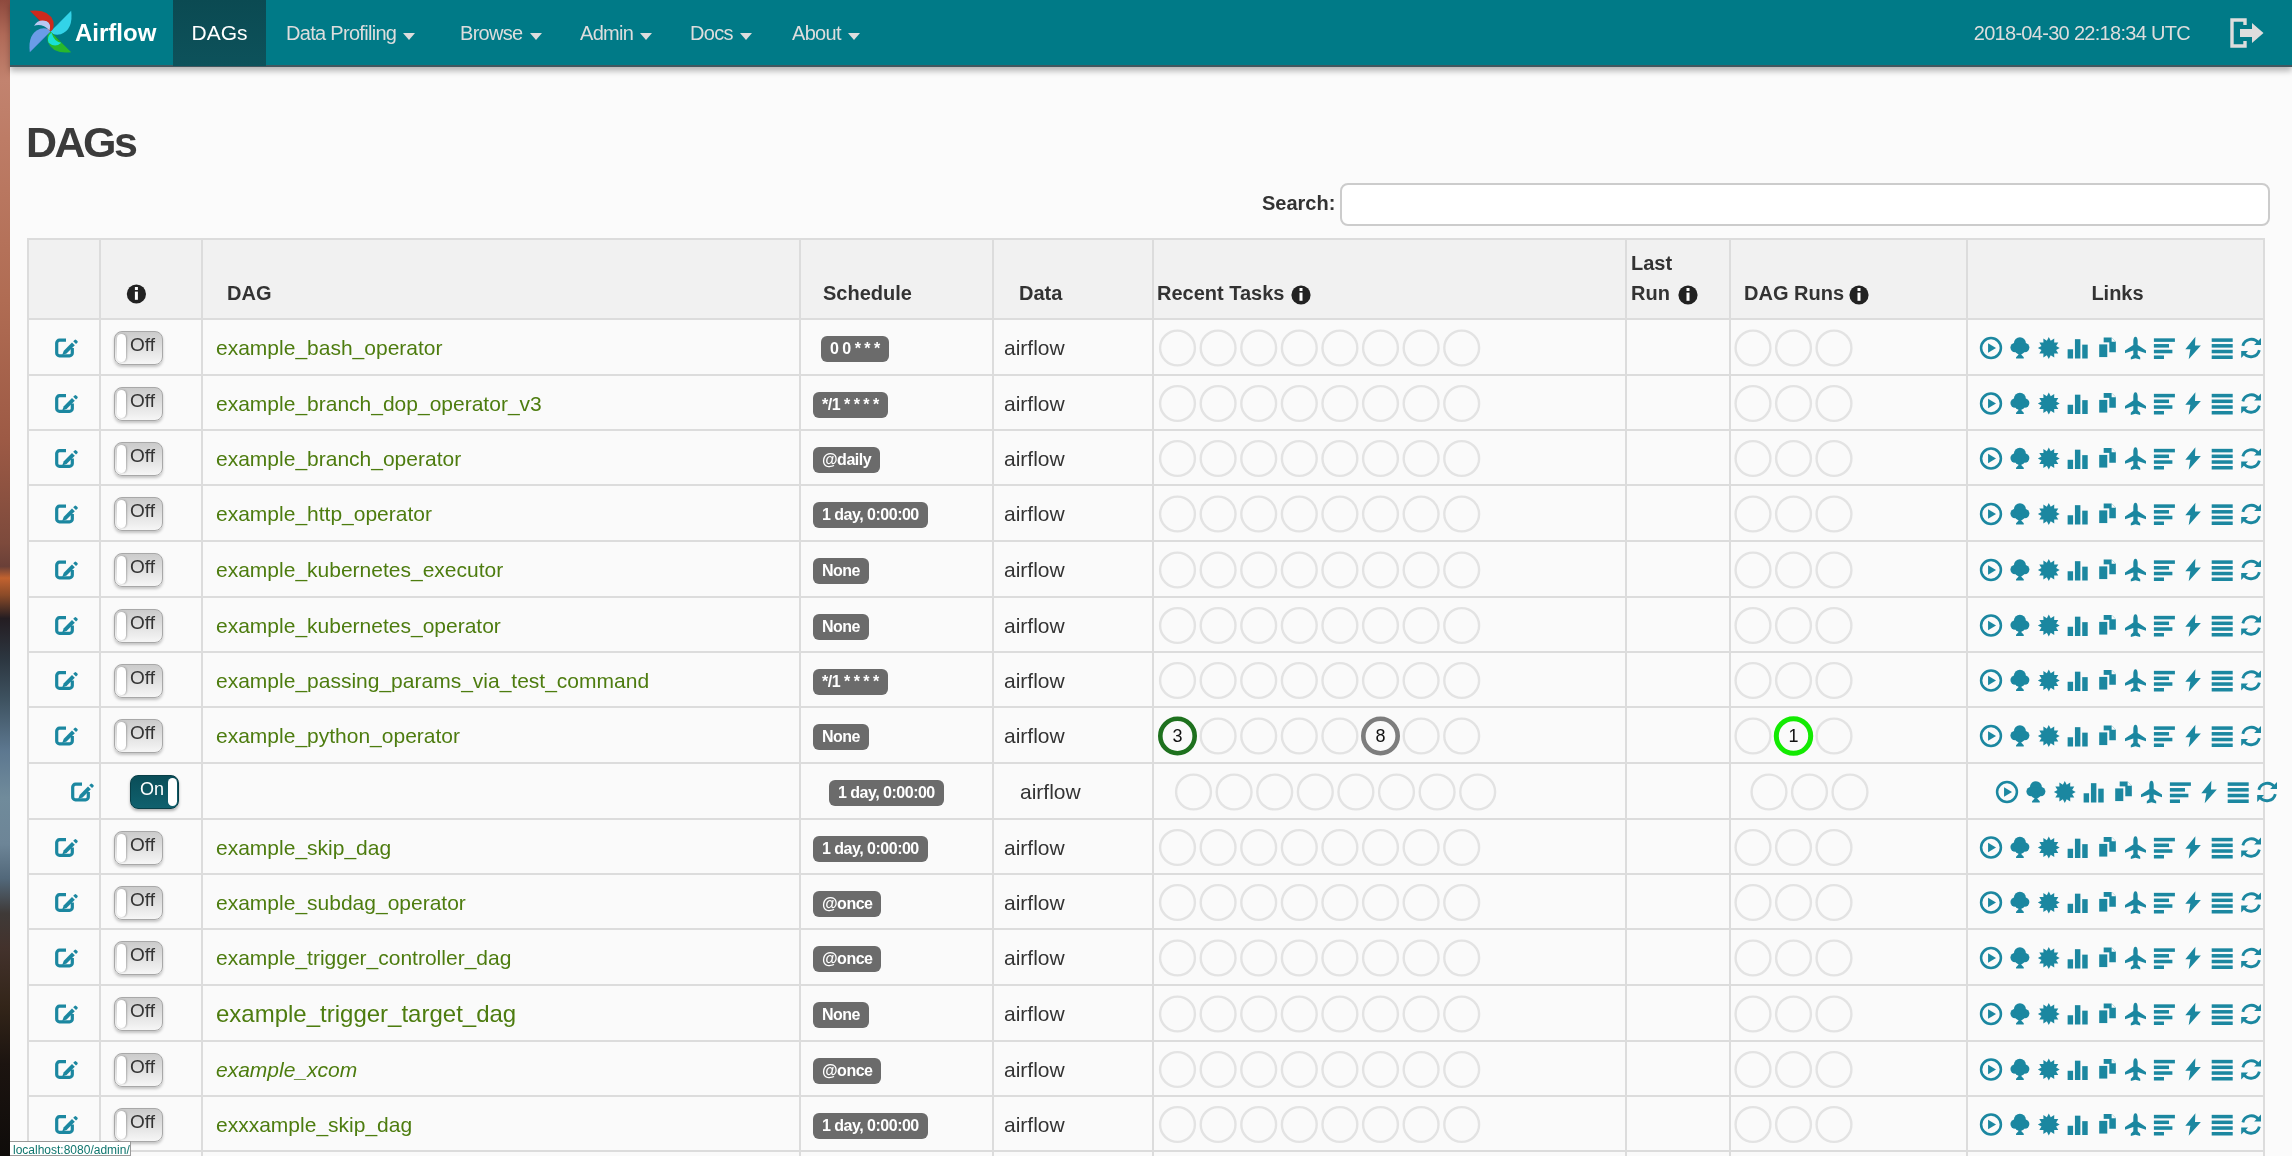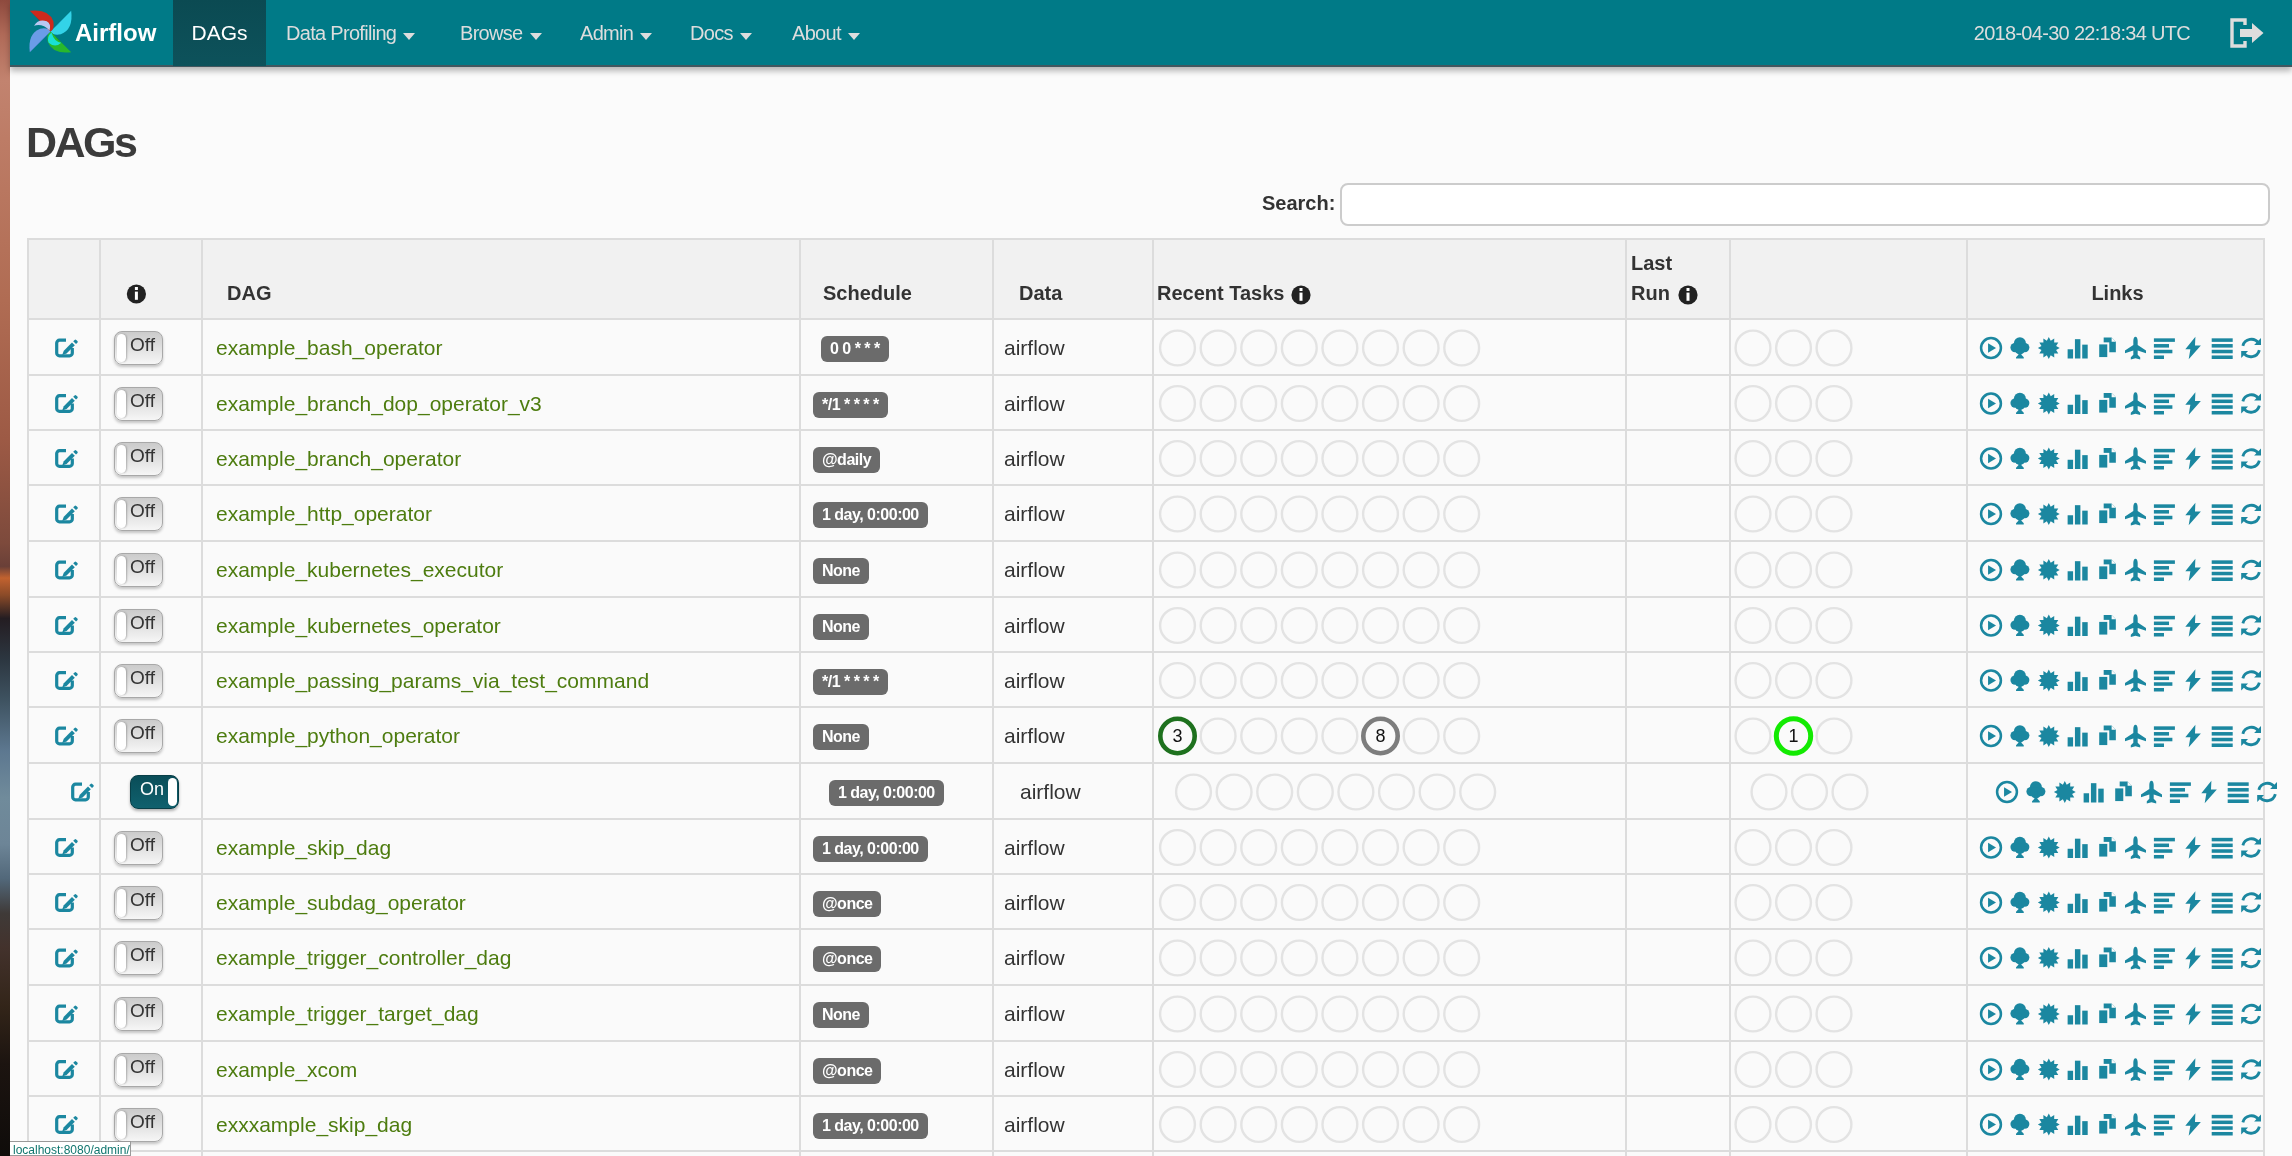--- a/index.html
+++ b/index.html
@@ -107,20 +107,28 @@
       </div>
 <div class="cell" style="left:1598px;top:0;width:104px;height:80px;font-size:20px;font-weight:bold;color:#333;">
         <span style="position:absolute;left:4px;top:12px;">Last</span>
         <span style="position:absolute;left:4px;bottom:15px;">Run</span>
         <svg width="30" height="26" style="position:absolute;left:48px;bottom:12px">
           <circle cx="13.0" cy="13.0" r="9.6" fill="#222"></circle>
           <rect x="11.50" y="10.60" width="3" height="8.2" fill="#fff"></rect>
           <rect x="11.50" y="6.00" width="3" height="3" fill="#fff"></rect>
         </svg>
       </div>
+<div class="cell" style="left:1702px;top:0;width:237px;height:80px;font-size:20px;font-weight:bold;color:#333;">
+        <span style="position:absolute;left:13px;bottom:15px;">DAG Runs </span>
+        <svg width="30" height="26" style="position:absolute;left:115px;bottom:12px">
+          <circle cx="13.0" cy="13.0" r="9.6" fill="#222"></circle>
+          <rect x="11.50" y="10.60" width="3" height="8.2" fill="#fff"></rect>
+          <rect x="11.50" y="6.00" width="3" height="3" fill="#fff"></rect>
+        </svg>
+      </div>
 <div class="cell" style="left:1939px;top:0;width:299px;height:80px;font-size:20px;font-weight:bold;color:#333;">
         <span style="position:absolute;left:0;right:0;bottom:15px;text-align:center;">Links</span>
       </div>
 <div style="position:absolute;left:0;top:80px;width:2234px;height:56px;">
 <div class="cell" style="left:0;top:0;width:72px;height:56px;">
           <svg width="72" height="56" style="position:absolute;left:0;top:0">
             <g transform="translate(26.5 17.5)">
               <path d="M16.8 10.5 v5 a2.8 2.8 0 0 1 -2.8 2.8 h-10 a2.8 2.8 0 0 1 -2.8 -2.8 v-10 a2.8 2.8 0 0 1 2.8 -2.8 h6.5" fill="none" stroke="#1b87a0" stroke-width="3.2"></path>
               <path d="M8.3 13.2 l-1.6 4.4 4.4 -1.6 8.2 -8.2 -2.8 -2.8 z" fill="#1b87a0"></path>
               <path d="M17.7 3.8 l1.4 -1.4 q0.8 -0.8 1.6 0 l1.2 1.2 q0.8 0.8 0 1.6 l-1.4 1.4 z" fill="#1b87a0"></path>
@@ -1220,21 +1228,21 @@
               <path d="M17.7 3.8 l1.4 -1.4 q0.8 -0.8 1.6 0 l1.2 1.2 q0.8 0.8 0 1.6 l-1.4 1.4 z" fill="#1b87a0"></path>
             </g>
           </svg>
         </div>
 <div class="cell" style="left:72px;top:0;width:102px;height:56px;">
           <div style="position:absolute;left:13px;top:11px;width:49px;height:34px;border-radius:8px;background:linear-gradient(#cbcbcb,#f6f6f6);border:1px solid #a8a8a8;box-shadow:0 2px 3px rgba(0,0,0,.22);">
             <div style="position:absolute;left:2px;top:2px;width:9px;height:28px;border-radius:4.5px;background:#fff;box-shadow:1px 0 2px rgba(0,0,0,.25);"></div>
             <span style="position:absolute;left:15px;top:2px;color:#333;font-size:19px;">Off</span>
           </div>
         </div>
-<div class="cell" style="left:174px;top:0;width:598px;height:56px;line-height:56px;font-size:21px;padding-left:13px;"><a class="dag">example_trigger_target_dag</a></div>
+<div class="cell" style="left:174px;top:0;width:598px;height:56px;line-height:56px;font-size:24px;padding-left:13px;"><a class="dag">example_trigger_target_dag</a></div>
 <div class="cell" style="left:772px;top:0;width:193px;height:56px;line-height:56px;padding-left:12px;"><span class="badge">None</span></div>
 <div class="cell" style="left:965px;top:0;width:160px;height:56px;line-height:56px;font-size:21px;color:#333;padding-left:10px;">airflow</div>
 <div class="cell" style="left:1125px;top:0;width:473px;height:56px;">
           <svg width="473" height="56" style="position:absolute;left:0;top:0">
             <circle cx="23.5" cy="28.0" r="17.4" fill="none" stroke="#e3e3e3" stroke-width="2.4"></circle>
             <circle cx="64.1" cy="28.0" r="17.4" fill="none" stroke="#e3e3e3" stroke-width="2.4"></circle>
             <circle cx="104.7" cy="28.0" r="17.4" fill="none" stroke="#e3e3e3" stroke-width="2.4"></circle>
             <circle cx="145.3" cy="28.0" r="17.4" fill="none" stroke="#e3e3e3" stroke-width="2.4"></circle>
             <circle cx="185.9" cy="28.0" r="17.4" fill="none" stroke="#e3e3e3" stroke-width="2.4"></circle>
             <circle cx="226.5" cy="28.0" r="17.4" fill="none" stroke="#e3e3e3" stroke-width="2.4"></circle>
@@ -1311,21 +1319,21 @@
               <path d="M17.7 3.8 l1.4 -1.4 q0.8 -0.8 1.6 0 l1.2 1.2 q0.8 0.8 0 1.6 l-1.4 1.4 z" fill="#1b87a0"></path>
             </g>
           </svg>
         </div>
 <div class="cell" style="left:72px;top:0;width:102px;height:55px;">
           <div style="position:absolute;left:13px;top:11px;width:49px;height:34px;border-radius:8px;background:linear-gradient(#cbcbcb,#f6f6f6);border:1px solid #a8a8a8;box-shadow:0 2px 3px rgba(0,0,0,.22);">
             <div style="position:absolute;left:2px;top:2px;width:9px;height:28px;border-radius:4.5px;background:#fff;box-shadow:1px 0 2px rgba(0,0,0,.25);"></div>
             <span style="position:absolute;left:15px;top:2px;color:#333;font-size:19px;">Off</span>
           </div>
         </div>
-<div class="cell" style="left:174px;top:0;width:598px;height:55px;line-height:55px;font-size:21px;padding-left:13px;"><a class="dag">example_xcom</a></div>
+<div class="cell" style="left:174px;top:0;width:598px;height:55px;line-height:55px;font-size:21px;padding-left:13px;font-style:italic;"><a class="dag">example_xcom</a></div>
 <div class="cell" style="left:772px;top:0;width:193px;height:55px;line-height:55px;padding-left:12px;"><span class="badge">@once</span></div>
 <div class="cell" style="left:965px;top:0;width:160px;height:55px;line-height:55px;font-size:21px;color:#333;padding-left:10px;">airflow</div>
 <div class="cell" style="left:1125px;top:0;width:473px;height:55px;">
           <svg width="473" height="55" style="position:absolute;left:0;top:0">
             <circle cx="23.5" cy="27.5" r="17.4" fill="none" stroke="#e3e3e3" stroke-width="2.4"></circle>
             <circle cx="64.1" cy="27.5" r="17.4" fill="none" stroke="#e3e3e3" stroke-width="2.4"></circle>
             <circle cx="104.7" cy="27.5" r="17.4" fill="none" stroke="#e3e3e3" stroke-width="2.4"></circle>
             <circle cx="145.3" cy="27.5" r="17.4" fill="none" stroke="#e3e3e3" stroke-width="2.4"></circle>
             <circle cx="185.9" cy="27.5" r="17.4" fill="none" stroke="#e3e3e3" stroke-width="2.4"></circle>
             <circle cx="226.5" cy="27.5" r="17.4" fill="none" stroke="#e3e3e3" stroke-width="2.4"></circle>

